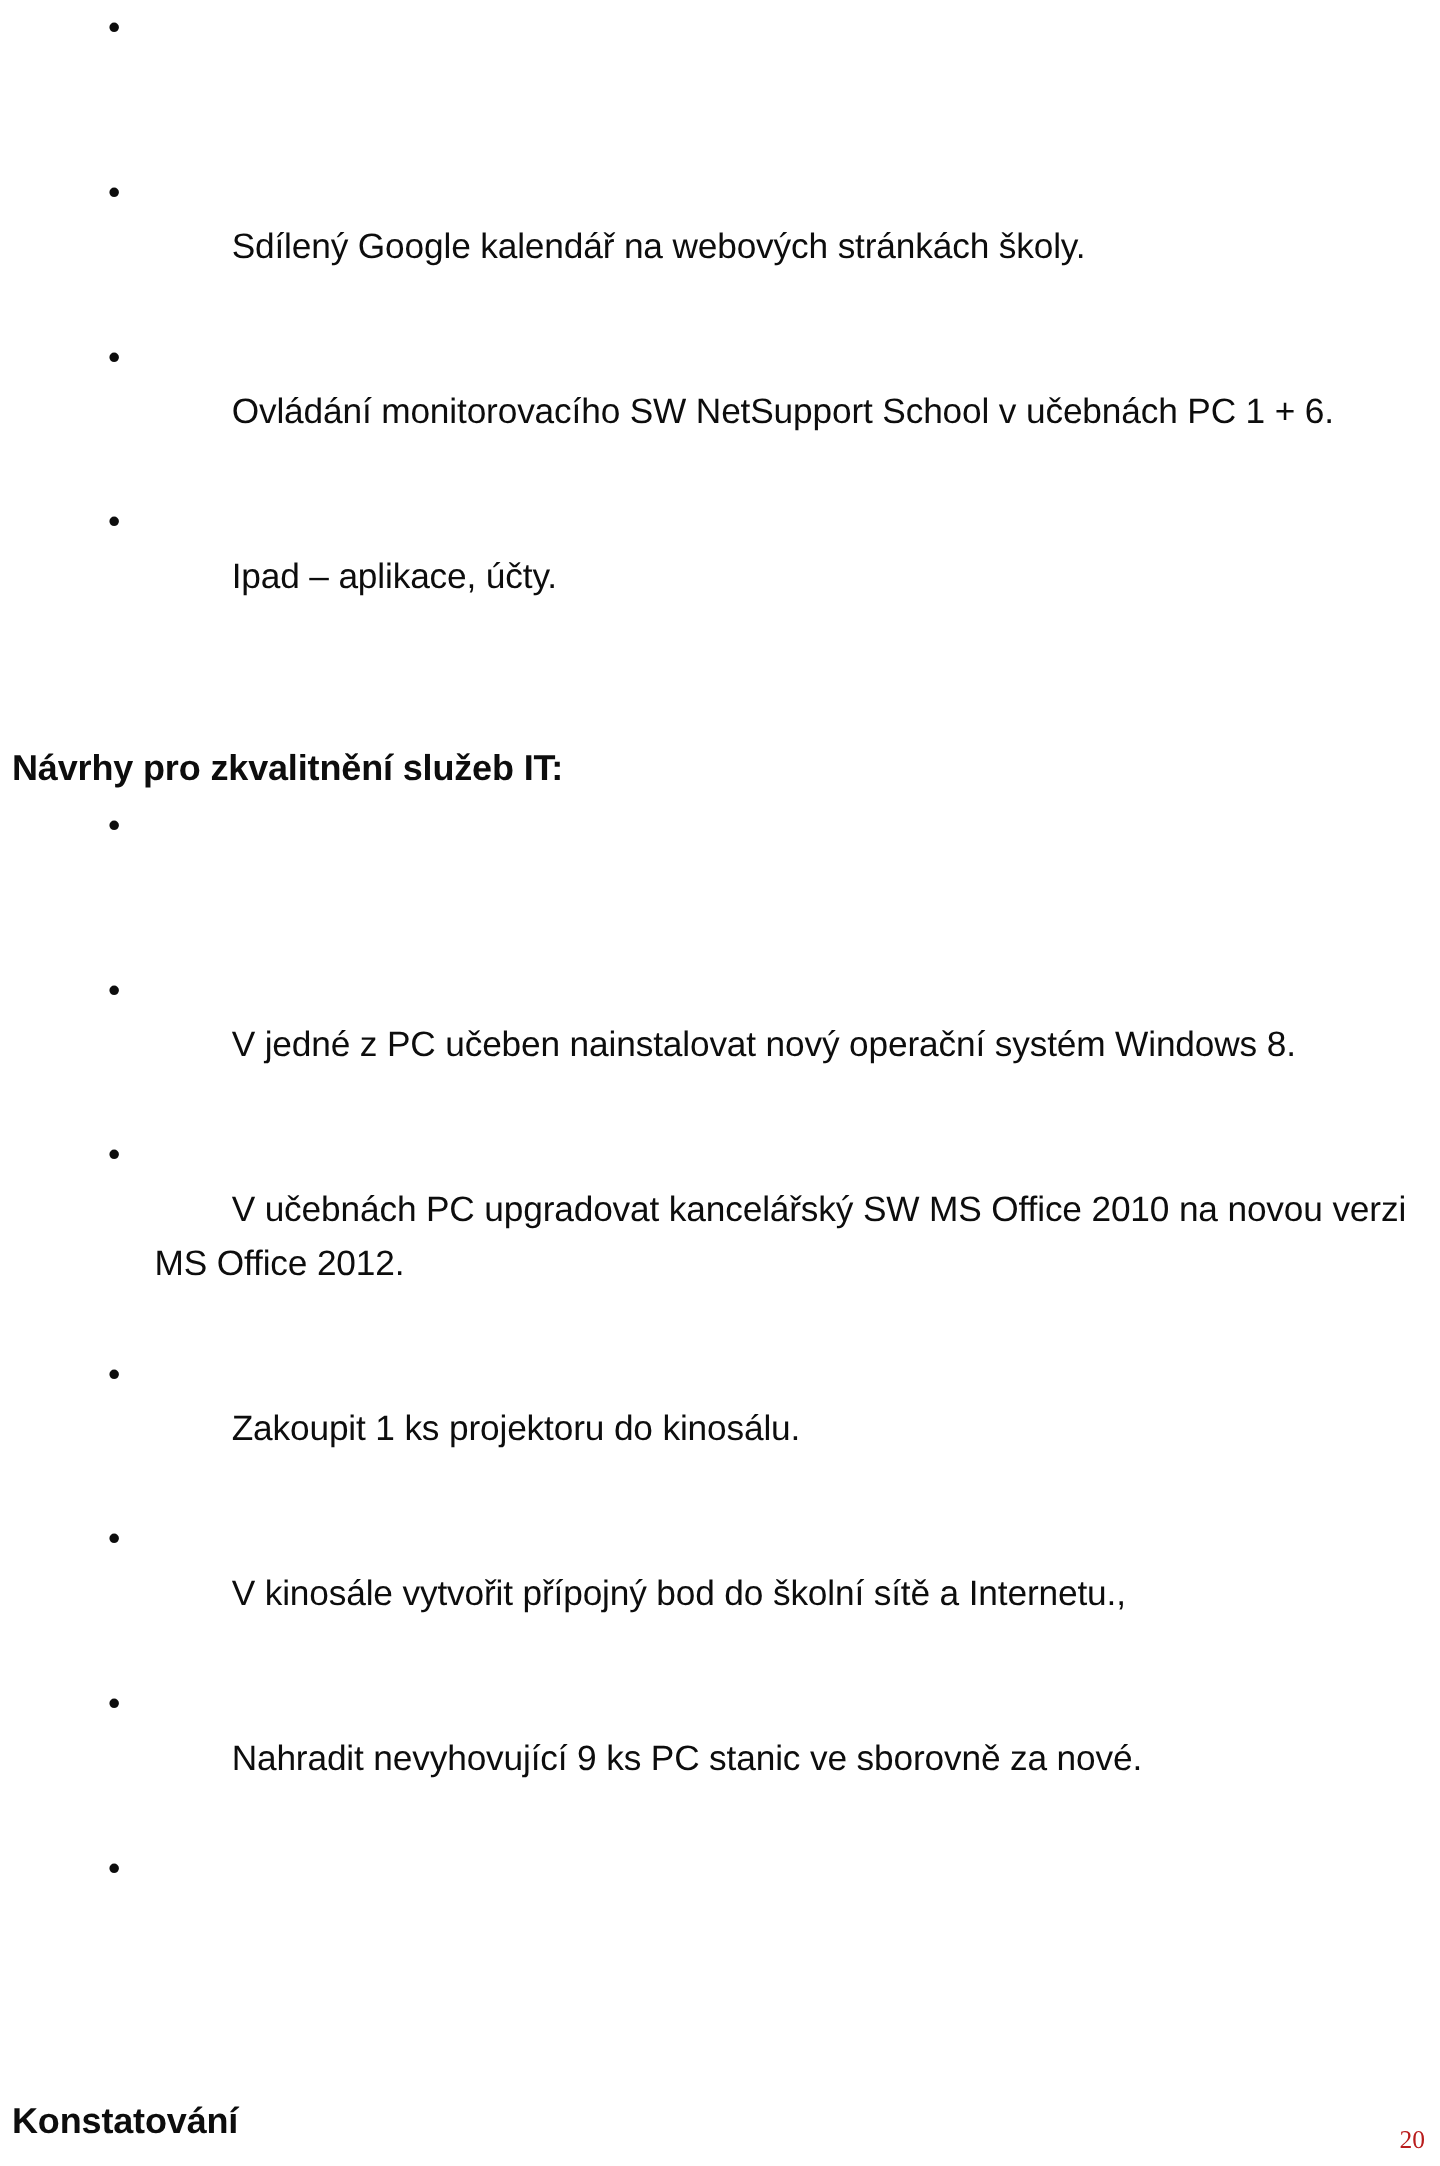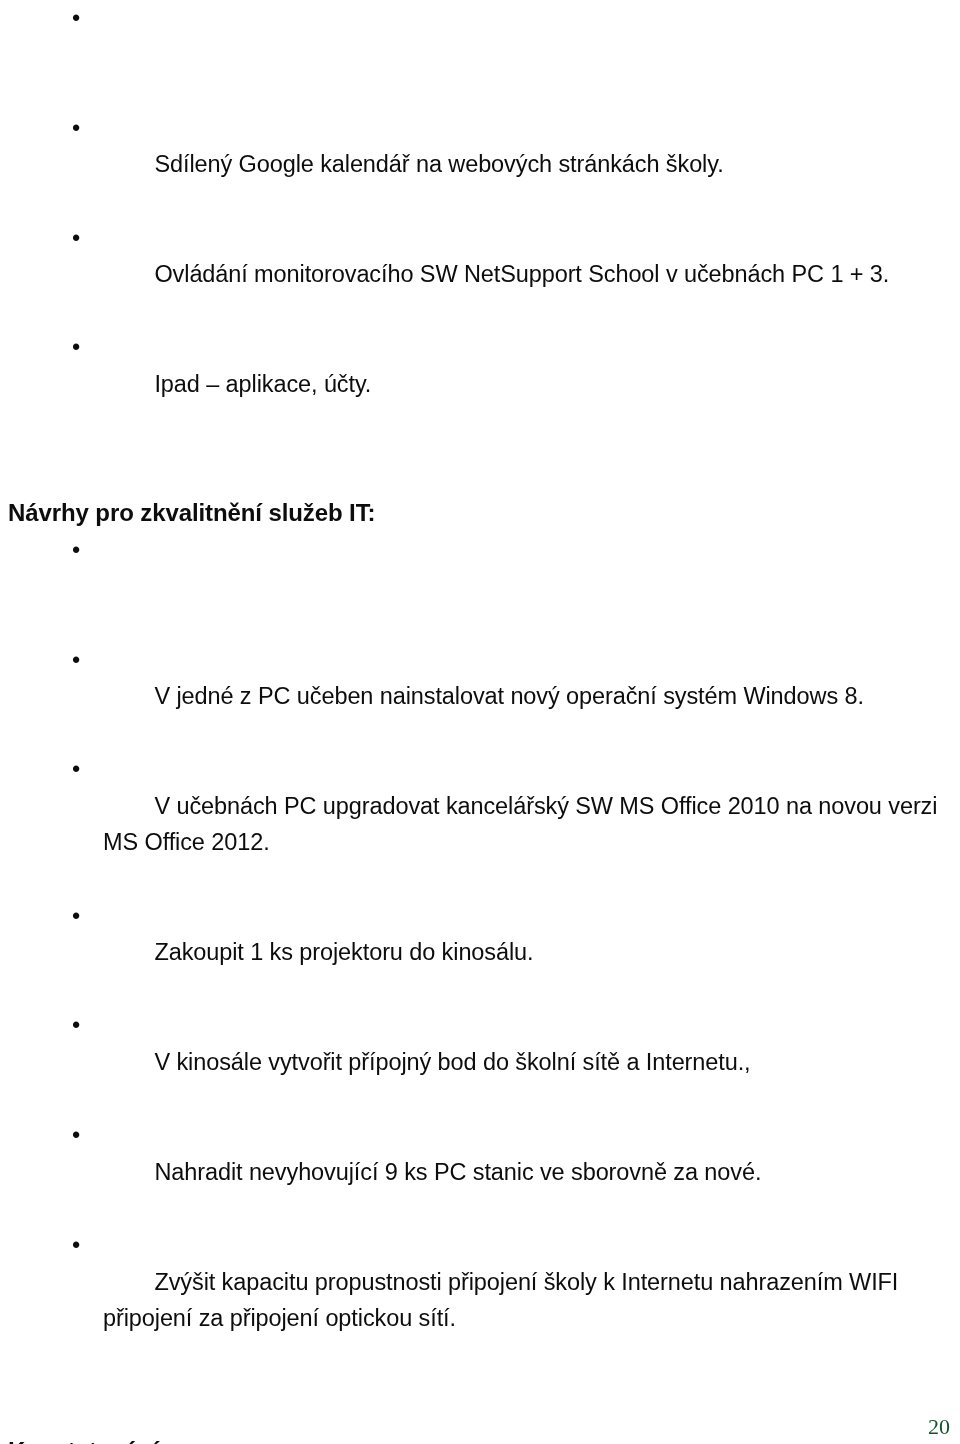--- a/index.html
+++ b/index.html
@@ -59,41 +59,41 @@
     white-space: pre-wrap;
   }
   .sp-56 { height: 56px; }
   .sp-60 { height: 60px; }
 
   
   .page-number {
     position: absolute;
     right: 10px;
     bottom: 4px;
-    font-size: 22px;
+    font-size: 17px;
     line-height: 26px;
     font-family: "Liberation Serif", "DejaVu Serif", serif;
-    color: #14532d;
+    color: #b91c1c;
   }
 </style>
 </head>
 <body>
 
 <div class="page">
   <div class="content">
 
     <ul class="list">
       <li class="li">
         <span class="bullet">•</span>
       </li>
       <li class="li">
         <span class="bullet">•</span><span>Sdílený Google kalendář na webových stránkách školy.</span>
       </li>
       <li class="li">
-        <span class="bullet">•</span><span>Ovládání monitorovacího SW NetSupport School v učebnách PC 1 + 3.</span>
+        <span class="bullet">•</span><span>Ovládání monitorovacího SW NetSupport School v učebnách PC 1 + 6.</span>
       </li>
       <li class="li">
         <span class="bullet">•</span><span>Ipad – aplikace, účty.</span>
       </li>
     </ul>
 
     <div class="sp-56"></div>
 
     <div class="h-section">Návrhy pro zkvalitnění služeb IT:</div>
 
@@ -110,21 +110,21 @@
       <li class="li">
         <span class="bullet">•</span><span>Zakoupit 1 ks projektoru do kinosálu.</span>
       </li>
       <li class="li">
         <span class="bullet">•</span><span>V kinosále vytvořit přípojný bod do školní sítě a Internetu.,</span>
       </li>
       <li class="li">
         <span class="bullet">•</span><span>Nahradit nevyhovující 9 ks PC stanic ve sborovně za nové.</span>
       </li>
       <li class="li">
-        <span class="bullet">•</span><span>Zvýšit kapacitu propustnosti připojení školy k Internetu nahrazením WIFI připojení za připojení optickou sítí.</span>
+        <span class="bullet">•</span>
       </li>
     </ul>
 
     <div class="sp-60"></div>
 
     <div class="h-section">Konstatování</div>
 
   </div>
 
   <div class="page-number">20</div>

